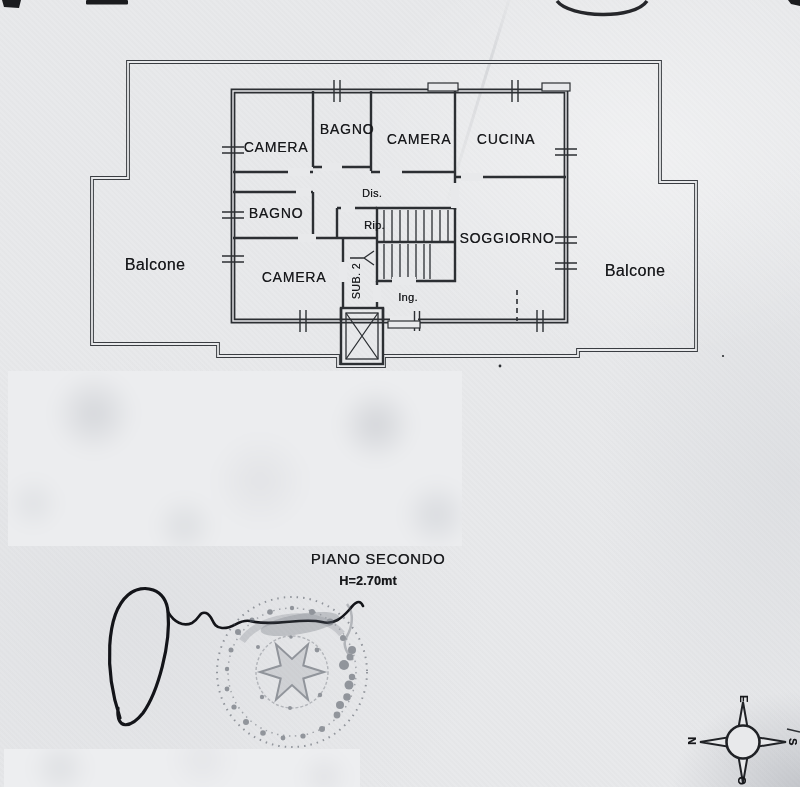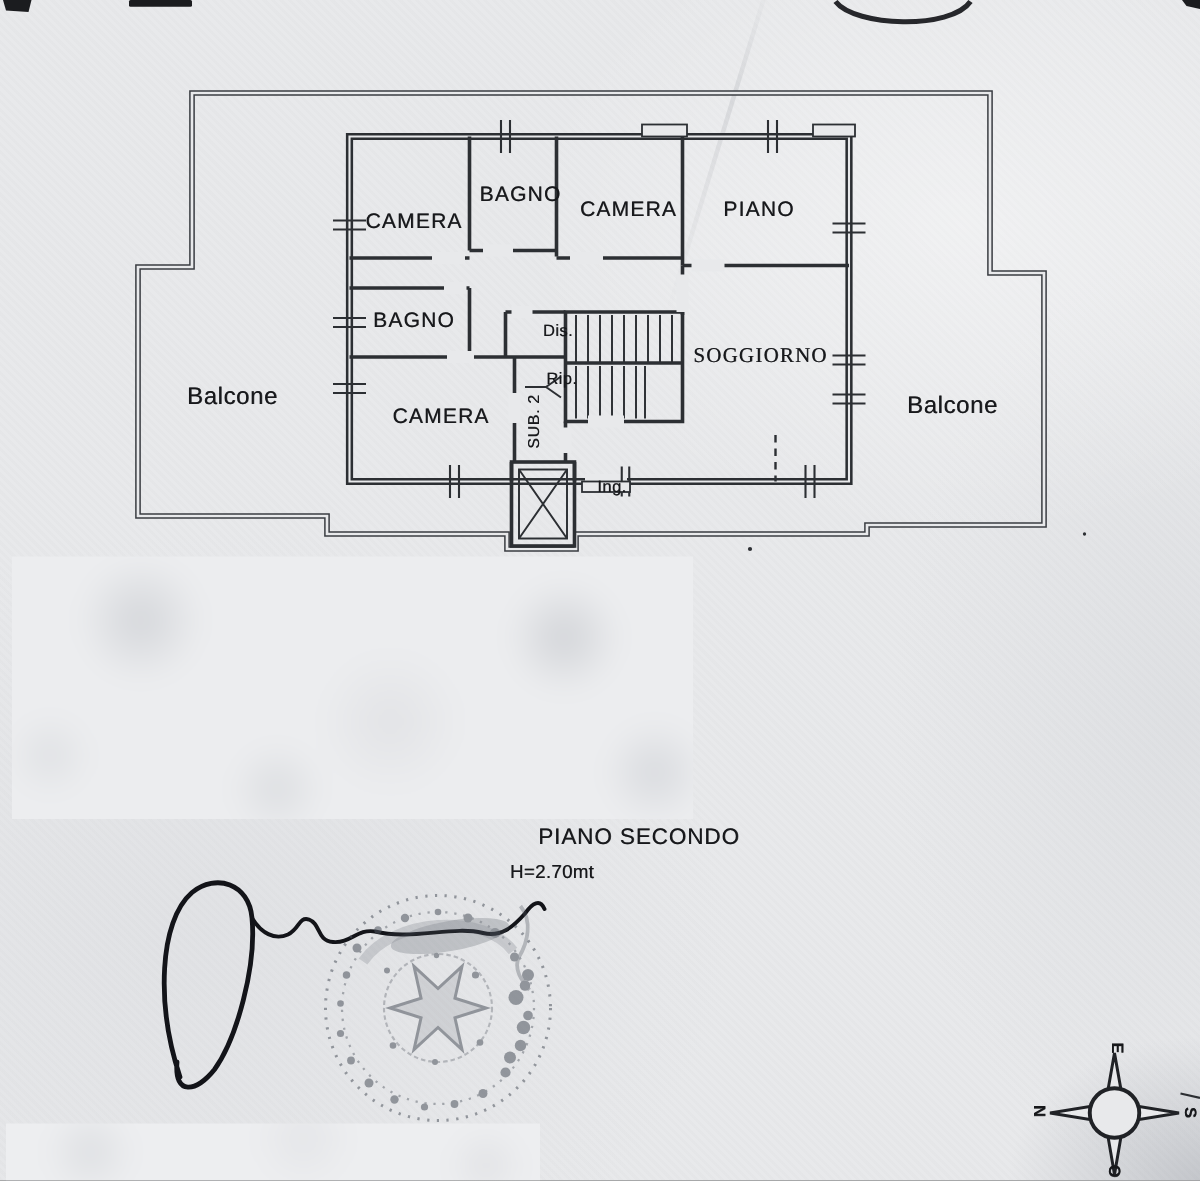--- a/index.html
+++ b/index.html
@@ -23,25 +23,25 @@
   .wall{stroke:#2c2f33;stroke-width:2.4;fill:none;}
   .thin{stroke:#2c2f33;stroke-width:1.3;fill:none;}
   .tick{stroke:#2c2f33;stroke-width:1.4;fill:none;}
   .patch{fill:#e8e9eb;stroke:none;}
   .winrect{fill:#e8e9eb;stroke:#2c2f33;stroke-width:1.2;}
   .dash{stroke:#2c2f33;stroke-width:1.6;fill:none;stroke-dasharray:5 4;}
   .artifact{fill:#1b1c1f;}
   .lbl{position:absolute;transform:translate(-50%,-50%);color:#17181b;
        font-size:14px;letter-spacing:.8px;white-space:nowrap;
        text-shadow:.3px 0 0 rgba(23,24,27,.7);}
-  .lbl.small{font-size:11px;letter-spacing:.3px;margin-top:28px;}
+  .lbl.small{font-size:11px;letter-spacing:.3px;}
   .lbl.mixed{font-size:16px;letter-spacing:.4px;}
   .lbl.vert{transform:translate(-50%,-50%) rotate(-90deg);font-size:10.5px;letter-spacing:.5px;}
-  .lbl.title{font-size:15px;letter-spacing:.6px;margin-left:48px;}
-  .lbl.hnote{font-size:12.5px;font-weight:400;letter-spacing:.2px;}
+  .lbl.title{font-size:15px;letter-spacing:.6px;}
+  .lbl.hnote{font-size:12.5px;font-weight:700;letter-spacing:.2px;}
   .lbl.compass{font-size:11px;font-weight:700;transform:translate(-50%,-50%) rotate(90deg);}
   .blur-wrap{position:absolute;overflow:hidden;}
   .blur-inner{position:absolute;left:-25px;top:-25px;right:-25px;bottom:-25px;filter:blur(8px);}
   .blur-big .blur-inner{
     background-color:#ecedef;
     background-image:
       radial-gradient(circle 60px at 22% 30%, #d4d6da, transparent 70%),
       radial-gradient(circle 70px at 55% 60%, #e2e3e6, transparent 70%),
       radial-gradient(circle 55px at 78% 35%, #d2d4d8, transparent 70%),
       radial-gradient(circle 45px at 40% 80%, #dcdee1, transparent 70%),
@@ -208,25 +208,25 @@
 
     <g>
       <path d="M743,702 L749,736 L786,742 L749,748 L743,783 L737,748 L700,742 L737,736 Z" fill="#e8e9eb" stroke="#202226" stroke-width="2"></path>
       <circle cx="743" cy="742" r="16.5" fill="#e8e9eb" stroke="#202226" stroke-width="2.6"></circle>
     </g>
   </svg>
 
   <div class="lbl" style="left:276px;top:147px;">CAMERA</div>
   <div class="lbl" style="left:347px;top:129px;">BAGNO</div>
   <div class="lbl" style="left:419px;top:139px;">CAMERA</div>
-  <div class="lbl" style="left:506px;top:139px;">PIANO</div>
+  <div class="lbl" style="left:506px;top:139px;">CUCINA</div>
   <div class="lbl small" style="left:372px;top:193px;">Dis.</div>
   <div class="lbl" style="left:276px;top:213px;">BAGNO</div>
   <div class="lbl small" style="left:361px;top:225px;padding-left:27px;">Rip.</div>
-  <div class="lbl" style="left:507px;top:238px;font-family:Liberation Serif, serif;">SOGGIORNO</div>
+  <div class="lbl" style="left:507px;top:238px;">SOGGIORNO</div>
   <div class="lbl" style="left:294px;top:277px;">CAMERA</div>
   <div class="lbl vert" style="left:356px;top:281px;">SUB. 2</div>
   <div class="lbl small" style="left:408px;top:297px;">Ing.</div>
   <div class="lbl mixed" style="left:155px;top:265px;">Balcone</div>
   <div class="lbl mixed" style="left:635px;top:271px;">Balcone</div>
 
   <div class="lbl title" style="left:378px;top:558px;">PIANO SECONDO</div>
   <div class="lbl hnote" style="left:368px;top:581px;">H=2.70mt</div>
 
   <div class="lbl compass" style="left:692px;top:741px;">N</div>

